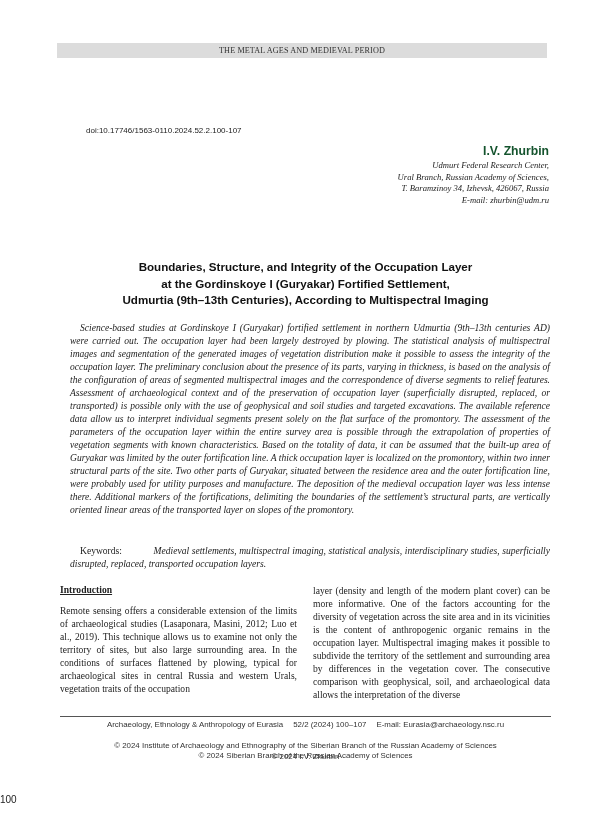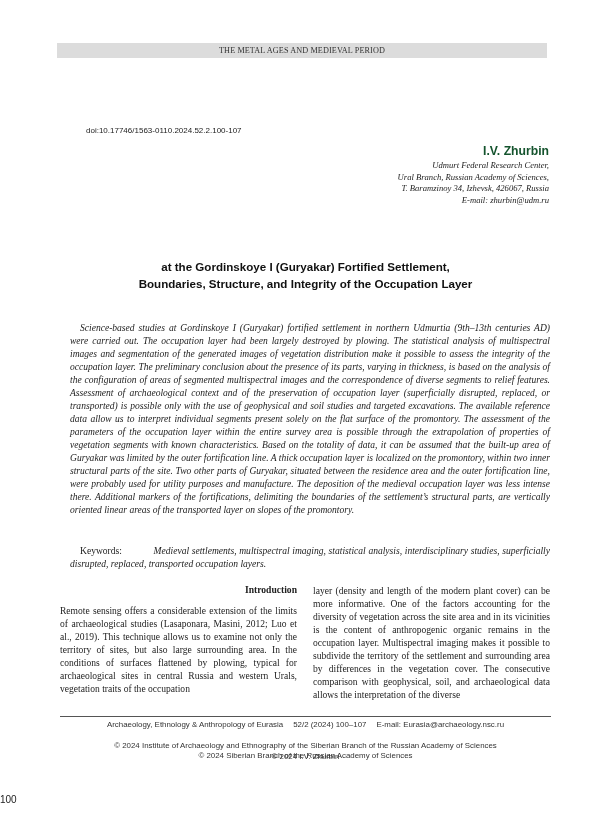--- a/index.html
+++ b/index.html
@@ -13,21 +13,21 @@
   .doi { left:71px; top:126px; font-family:"Liberation Sans", sans-serif; font-size:8px; color:#222;padding-left:15px; }
   .author { right:62px; top:144px; font-family:"Liberation Sans", sans-serif; font-weight:bold; font-size:12.2px; text-align:right; color:#14532d; }
   .affil { right:62px; top:160px; font-family:"Liberation Serif", serif; font-style:italic; font-size:8.6px; line-height:11.5px; text-align:right; color:#222; }
   .title { left:60px; top:259px; width:491px; font-family:"Liberation Sans", sans-serif; font-weight:bold; font-size:11.6px; line-height:16.5px; text-align:center; color:#111; }
   .abstract { left:70px; top:321px; width:480px; font-family:"Liberation Serif", serif; font-style:italic; font-size:9.55px; line-height:13px; text-align:justify; color:#222; text-indent:10px; }
   .keywords { left:70px; top:544px; width:480px; font-family:"Liberation Serif", serif; font-size:9.55px; line-height:13px; text-align:justify; color:#222; text-indent:10px; }
   .keywords .kw-val { font-style:italic;margin-left:29px; }
   .col { font-family:"Liberation Serif", serif; font-size:9.55px; line-height:13.05px; text-align:justify; color:#222; }
   .col-left { left:60px; top:604px; width:237px; }
   .col-right { left:313px; top:584px; width:237px; }
-  .intro-heading { left:60px; top:584px; width:237px; text-align:right; font-family:"Liberation Serif", serif; font-weight:bold; font-size:9.6px; color:#222; }
+  .intro-heading { left:60px; top:584px; width:237px; text-align:left; font-family:"Liberation Serif", serif; font-weight:bold; font-size:9.6px; color:#222;text-decoration:underline; }
   .rule { left:60px; top:716px; width:491px; height:0; border-top:1px solid #555; }
   .footer { left:40px; width:531px; text-align:center; font-family:"Liberation Sans", sans-serif; font-size:7.9px; line-height:10.5px; color:#333; }
   .footer .sp { display:inline-block; width:10px; }
   .pagenum { left:0; width:611px; top:778px; text-align:left; font-family:"Liberation Sans", sans-serif; font-size:10px; color:#222;margin-top:16px; }
 </style>
 </head>
 <body>
 
 <div class="abs header-bar">
   <span>THE METAL AGES AND MEDIEVAL PERIOD</span>
@@ -37,22 +37,23 @@
 
 <div class="abs author">I.V. Zhurbin</div>
 <div class="abs affil">
   <div>Udmurt Federal Research Center,</div>
   <div>Ural Branch, Russian Academy of Sciences,</div>
   <div>T. Baramzinoy 34, Izhevsk, 426067, Russia</div>
   <div>E-mail: zhurbin@udm.ru</div>
 </div>
 
 <div class="abs title">
+  <div>Boundaries, Structure, and Integrity of the Occupation Layer</div>
   <div>at the Gordinskoye I (Guryakar) Fortified Settlement,</div>
-  <div>Boundaries, Structure, and Integrity of the Occupation Layer</div>
+  <div>Udmurtia (9th–13th Centuries), According to Multispectral Imaging</div>
 </div>
 
 <div class="abs abstract">Science-based studies at Gordinskoye I (Guryakar) fortified settlement in northern Udmurtia (9th–13th centuries AD) were carried out. The occupation layer had been largely destroyed by plowing. The statistical analysis of multispectral images and segmentation of the generated images of vegetation distribution make it possible to assess the integrity of the occupation layer. The preliminary conclusion about the presence of its parts, varying in thickness, is based on the analysis of the configuration of areas of segmented multispectral images and the correspondence of diverse segments to relief features. Assessment of archaeological context and of the preservation of occupation layer (superficially disrupted, replaced, or transported) is possible only with the use of geophysical and soil studies and targeted excavations. The available reference data allow us to interpret individual segments present solely on the flat surface of the promontory. The assessment of the parameters of the occupation layer within the entire survey area is possible through the extrapolation of properties of vegetation segments with known characteristics. Based on the totality of data, it can be assumed that the built-up area of Guryakar was limited by the outer fortification line. A thick occupation layer is localized on the promontory, within two inner structural parts of the site. Two other parts of Guryakar, situated between the residence area and the outer fortification line, were probably used for utility purposes and manufacture. The deposition of the medieval occupation layer was less intense there. Additional markers of the fortifications, delimiting the boundaries of the settlement’s structural parts, are vertically oriented linear areas of the transported layer on slopes of the promontory.</div>
 
 <div class="abs keywords">
   <span>Keywords: </span><span class="kw-val">Medieval settlements, multispectral imaging, statistical analysis, interdisciplinary studies, superficially disrupted, replaced, transported occupation layers.</span>
 </div>
 
 <div class="abs intro-heading">Introduction</div>
 <div class="abs col col-left">Remote sensing offers a considerable extension of the limits of archaeological studies (Lasaponara, Masini, 2012; Luo et al., 2019). This technique allows us to examine not only the territory of sites, but also large surrounding area. In the conditions of surfaces flattened by plowing, typical for archaeological sites in central Russia and western Urals, vegetation traits of the occupation</div>

